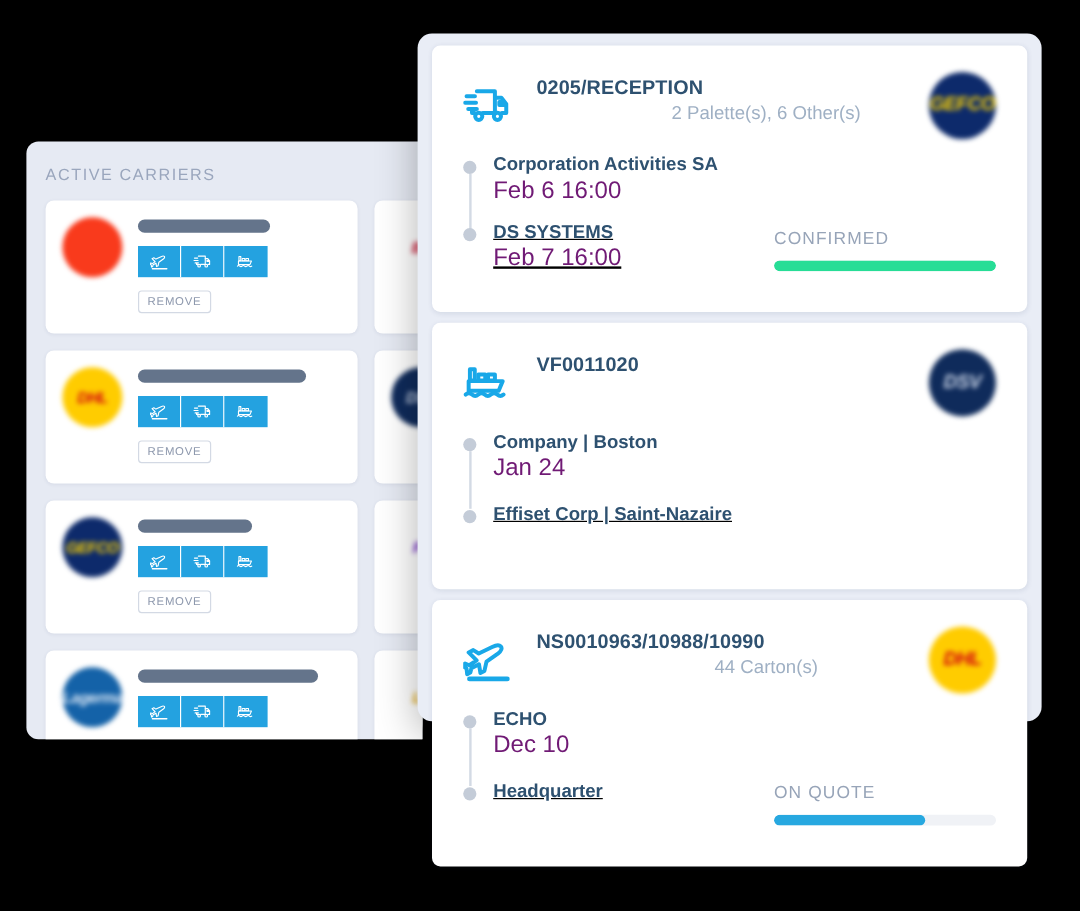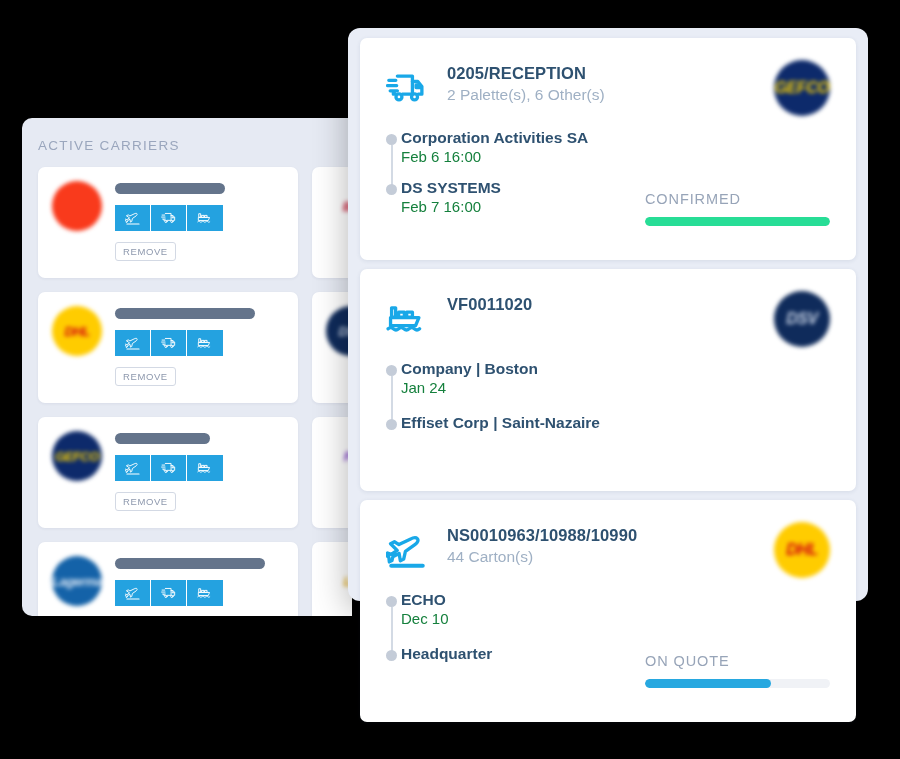--- a/index.html
+++ b/index.html
@@ -148,20 +148,21 @@
   .sc-ref {
     font-size: 16.5px;
     font-weight: 700;
     color: #2e5170;
     letter-spacing: 0.1px;
   }
   .sc-qty {
     font-size: 15.5px;
     color: #9fb0c4;
     margin-top: 3px;
+    text-align: center;
   }
 
   .sc-logo {
     position: absolute;
     right: 26px;
     top: 22px;
     width: 56px;
     height: 56px;
     border-radius: 50%;
     overflow: hidden;
@@ -174,22 +175,22 @@
     transform: translateY(-50%);
     text-align: center;
     font-weight: 700;
     font-size: 16px;
     font-style: italic;
     letter-spacing: -0.5px;
   }
 
   
   .sc-timeline { margin-top: 20px; position: relative; }
-  .tl-row { display: flex; gap: 4px; position: relative; }
-  .tl-row + .tl-row { margin-top: 14px; }
+  .tl-row { display: flex; gap: 14px; position: relative; }
+  .tl-row + .tl-row { margin-top: 14px; text-decoration: underline; }
   .tl-dot {
     flex: 0 0 11px;
     width: 11px; height: 11px;
     border-radius: 50%;
     background: #c4ccd8;
     margin-top: 5px;
     position: relative;
     z-index: 2;
   }
   .tl-line {
@@ -201,22 +202,22 @@
     background: #d3dae4;
     z-index: 1;
   }
   .tl-text { flex: 1 1 auto; }
   .tl-place {
     font-size: 15.5px;
     font-weight: 700;
     color: #2e5170;
   }
   .tl-date {
-    font-size: 15px;
-    color: #15803d;
+    font-size: 20px;
+    color: #701a75;
     margin-top: 1px;
   }
 
   
   .sc-status {
     position: absolute;
     right: 26px;
     bottom: 34px;
     width: 185px;
   }

